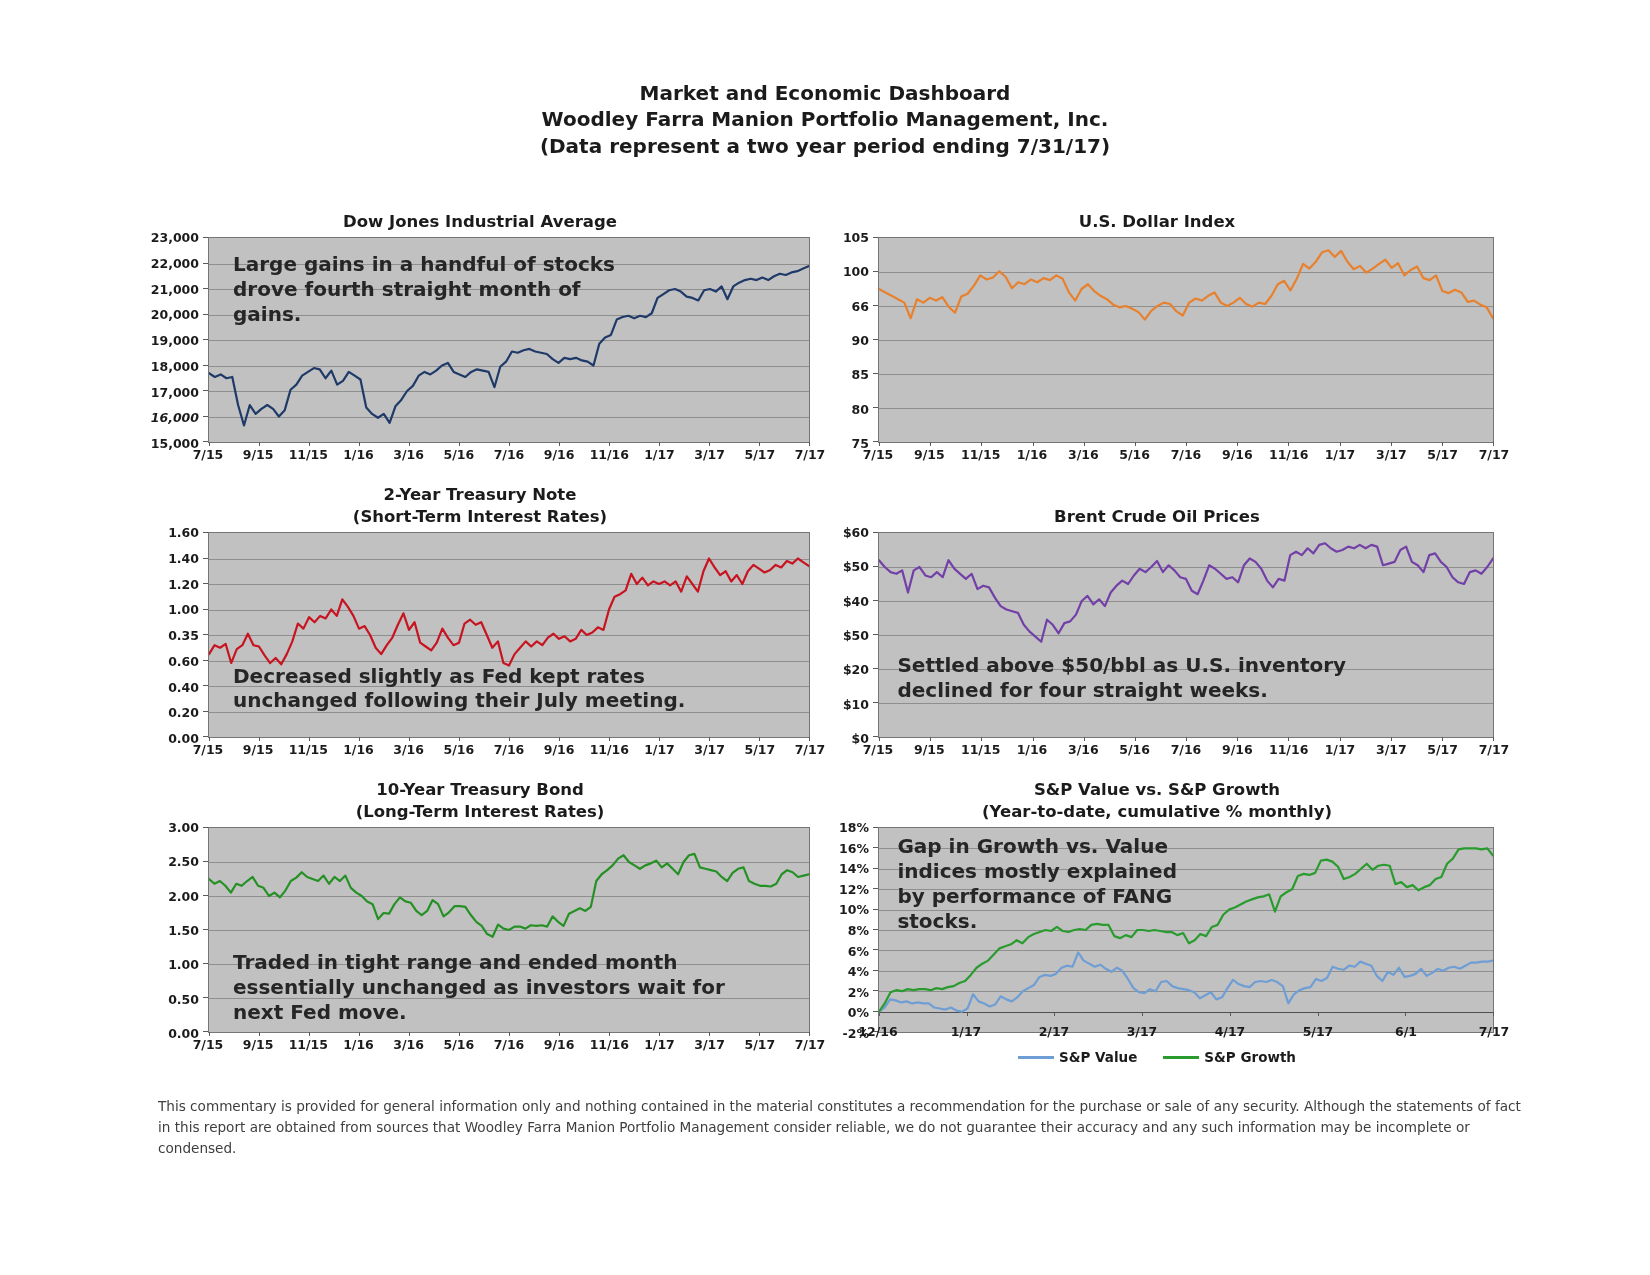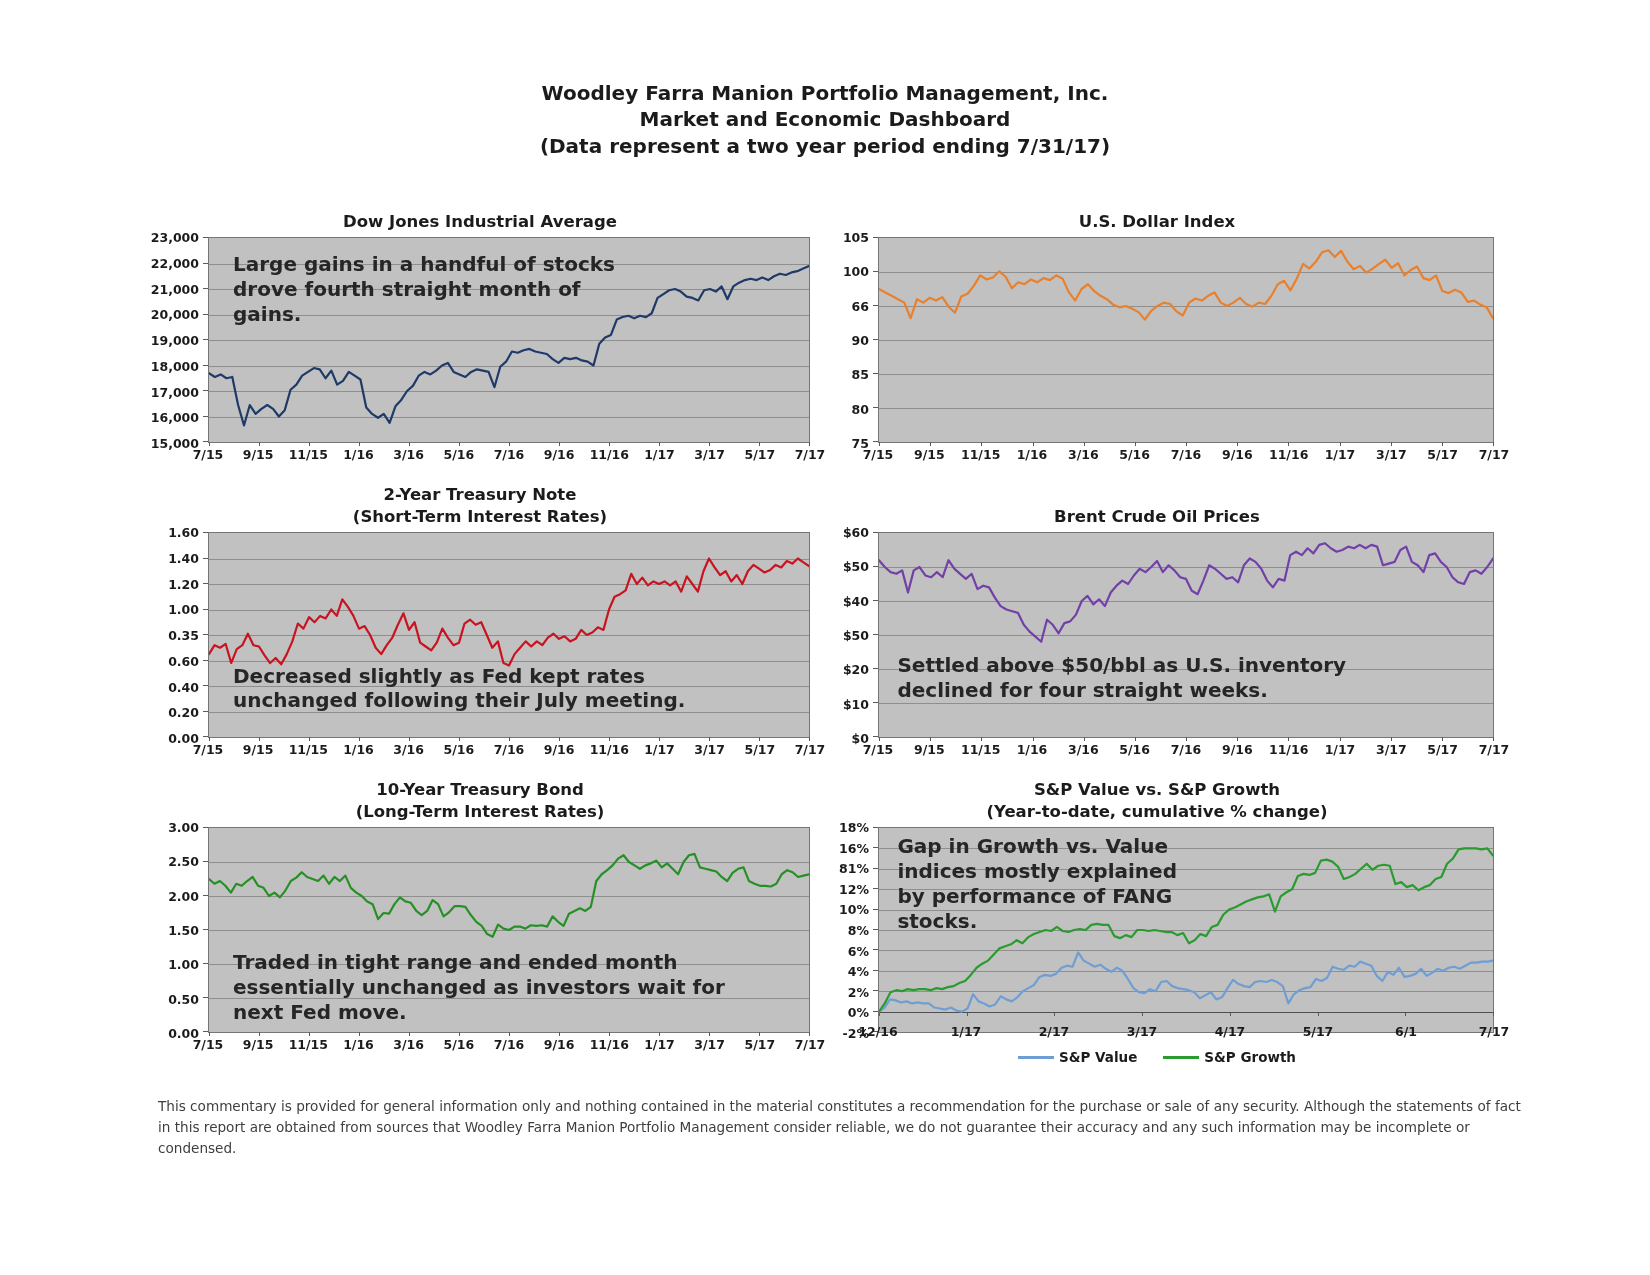--- a/index.html
+++ b/index.html
@@ -34,41 +34,41 @@
   .legend .swatch{display:inline-block;width:36px;height:3px;margin-right:5px;}
   .footer{position:absolute;left:158px;top:1096px;width:1372px;font-size:13.6px;
         color:#3e3e3e;line-height:1.55;}
 </style>
 </head>
 <body>
 
 <div class="page">
 
   <div class="main-title">
+    <div>Market and Economic Dashboard</div>
     <div>Woodley Farra Manion Portfolio Management, Inc.</div>
-    <div>Market and Economic Dashboard</div>
     <div>(Data represent a two year period ending 7/31/17)</div>
   </div>
 
   <div class="charts-grid">
 
     <div class="chart-block">
       <div class="chart-title">
           <div>Dow Jones Industrial Average</div>
         </div>
       <div class="chart-body">
         <div class="y-axis">
             <span class="ytick" style="top: 0%;">23,000</span>
             <span class="ytick" style="top: 12.5%;">22,000</span>
             <span class="ytick" style="top: 25%;">21,000</span>
             <span class="ytick" style="top: 37.5%;">20,000</span>
             <span class="ytick" style="top: 50%;">19,000</span>
             <span class="ytick" style="top: 62.5%;">18,000</span>
             <span class="ytick" style="top: 75%;">17,000</span>
-            <span class="ytick" style="top: 87.5%;">16,000</span>
+            <span class="ytick" style="top: 87.5%; font-style: italic;">16,000</span>
             <span class="ytick" style="top: 100%;">15,000</span>
           </div>
         <div class="plot">
             <div class="stub-y" style="top: calc(0% - 1px);"></div>
             <div class="stub-y" style="top: calc(12.5% - 1px);"></div>
             <div class="gridline" style="top: 12.5%;"></div>
             <div class="stub-y" style="top: calc(25% - 1px);"></div>
             <div class="gridline" style="top: 25%;"></div>
             <div class="stub-y" style="top: calc(37.5% - 1px);"></div>
             <div class="gridline" style="top: 37.5%;"></div>
@@ -383,27 +383,27 @@
           <span class="xtick" style="left: 83.3333%;">3/17</span>
           <span class="xtick" style="left: 91.6667%;">5/17</span>
           <span class="xtick" style="left: 100%;">7/17</span>
         </div>
 
     </div>
 
     <div class="chart-block">
       <div class="chart-title">
           <div>S&amp;P Value vs. S&amp;P Growth</div>
-          <div>(Year-to-date, cumulative % change)</div>
+          <div>(Year-to-date, cumulative % monthly)</div>
         </div>
       <div class="chart-body">
         <div class="y-axis">
             <span class="ytick" style="top: 0%;">18%</span>
             <span class="ytick" style="top: 10%;">16%</span>
-            <span class="ytick" style="top: 20%;">81%</span>
+            <span class="ytick" style="top: 20%;">14%</span>
             <span class="ytick" style="top: 30%;">12%</span>
             <span class="ytick" style="top: 40%;">10%</span>
             <span class="ytick" style="top: 50%;">8%</span>
             <span class="ytick" style="top: 60%;">6%</span>
             <span class="ytick" style="top: 70%;">4%</span>
             <span class="ytick" style="top: 80%;">2%</span>
             <span class="ytick" style="top: 90%;">0%</span>
             <span class="ytick" style="top: 100%;">-2%</span>
           </div>
         <div class="plot">

